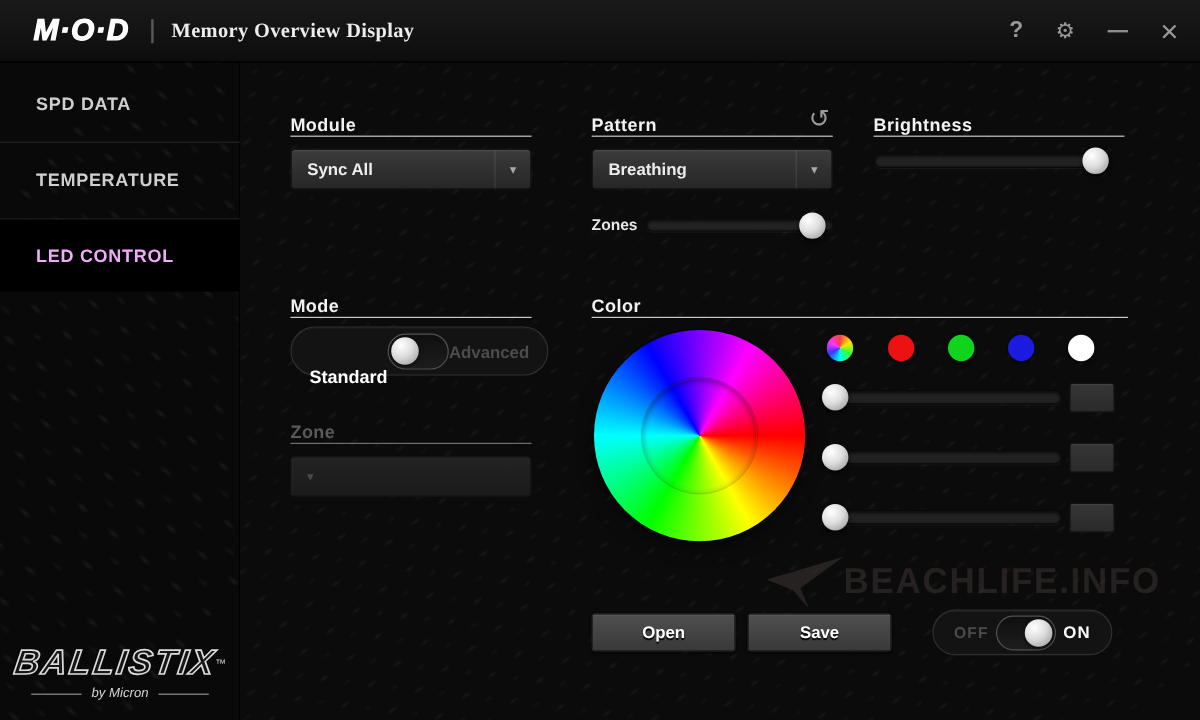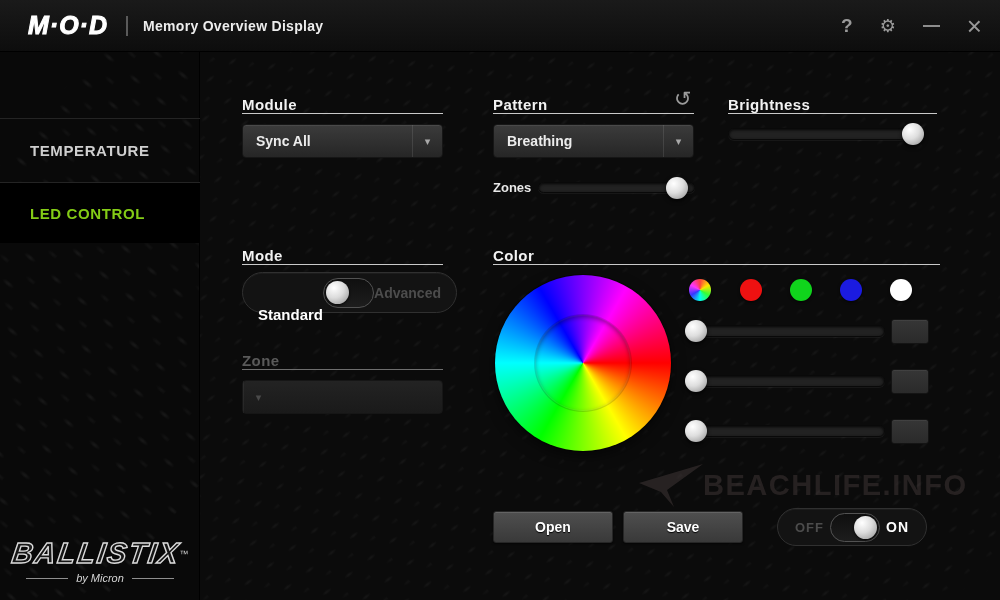--- a/index.html
+++ b/index.html
@@ -23,33 +23,33 @@
       radial-gradient(ellipse 11px 4px at 30px 26px, rgba(255,255,255,0.045), rgba(255,255,255,0) 65%);
     background-size:34px 34px; }
 
   
   .titlebar { position:absolute; left:0; top:0; width:1000px; height:52px;
     background:linear-gradient(180deg,#1a1a1a,#0d0d0d); border-bottom:1px solid #000;
     display:flex; align-items:center; z-index:5; }
   .mod-logo { margin-left:28px; font-size:25px; font-style:italic; font-weight:bold;
     color:#fff; letter-spacing:1px; -webkit-text-stroke:1px #fff; }
   .tb-sep { width:2px; height:20px; background:#5a5a5a; margin:0 15px 0 18px; }
-  .tb-title { font-size:14px; font-weight:bold; color:#ededed; letter-spacing:0.3px; }
+  .tb-title { font-size:17px; font-weight:bold; color:#ededed; letter-spacing:0.3px;font-family:Liberation Serif, serif; }
   .tb-icons { position:absolute; right:18px; top:0; height:52px; display:flex; align-items:center; gap:27px; }
   .tb-ic { color:#999; cursor:default; display:flex; align-items:center; justify-content:center; }
   .ic-help { font-size:19px; font-weight:bold; }
   .ic-gear { font-size:18px; }
   .ic-min { width:17px; height:2px; background:#8d8d8d; }
   .ic-close { font-size:26px; font-weight:300; line-height:20px; }
 
   
   .nav-item { position:absolute; left:0; width:200px; display:flex; align-items:center;
     padding-left:30px; font-size:15px; font-weight:bold; letter-spacing:0.6px; color:#cfcfcf; z-index:4; cursor:pointer; }
   .nav-div { position:absolute; left:0; width:200px; height:1px; background:#242424; z-index:4; }
-  .nav-active { background:#000; color:#84cc16; }
+  .nav-active { background:#000; color:#f0abfc; }
   .brand { position:absolute; left:0; top:537px; width:200px; text-align:center; z-index:4; }
   .brand-name { display:inline-block; font-size:29px; font-weight:bold; font-style:italic;
     letter-spacing:2px; color:rgba(255,255,255,0.06); -webkit-text-stroke:1.4px #dcdcdc;
     transform:skewX(-8deg); }
   .brand-tm { font-size:9px; color:#cfcfcf; vertical-align:super; -webkit-text-stroke:0; }
   .brand-by { margin-top:2px; display:flex; align-items:center; justify-content:center; gap:8px; }
   .brand-by .line { width:42px; height:1px; background:#8f8f8f; }
   .brand-by .txt { font-size:11px; font-style:italic; color:#d4d4d4; }
 
   
@@ -138,20 +138,23 @@
     <div class="tb-icons">
       <div class="tb-ic ic-help">?</div>
       <div class="tb-ic ic-gear">⚙</div>
       <div class="tb-ic">
           <span class="ic-min"></span>
         </div>
       <div class="tb-ic ic-close">×</div>
     </div>
   </div>
 
+  <div class="nav-item" style="top:56px;height:62px;">
+    <span>SPD DATA</span>
+  </div>
   <div class="nav-div" style="top:118px;"></div>
   <div class="nav-item" style="top:119px;height:63px;">
     <span>TEMPERATURE</span>
   </div>
   <div class="nav-div" style="top:182px;"></div>
   <div class="nav-item nav-active" style="top:183px;height:60px;">
     <span>LED CONTROL</span>
   </div>
 
   <div class="brand">

